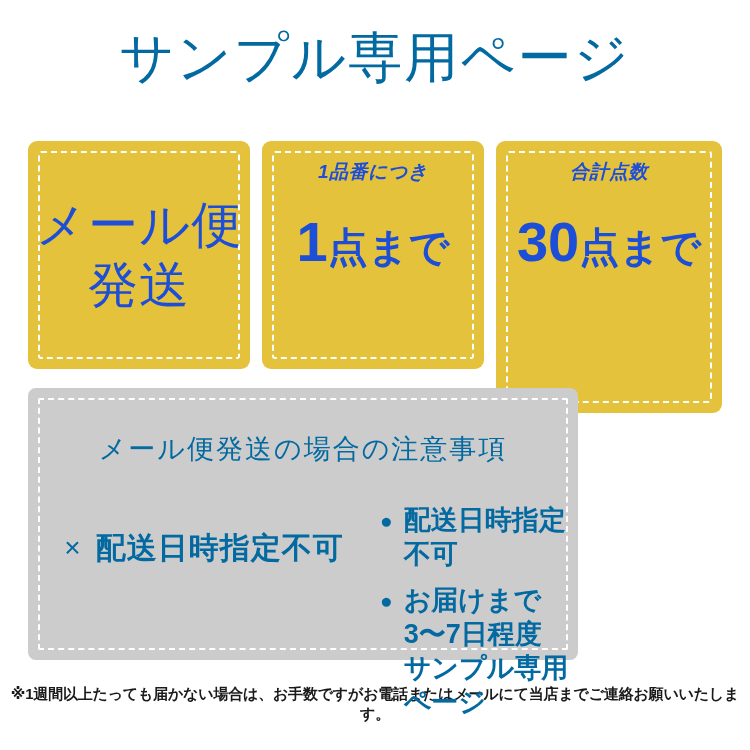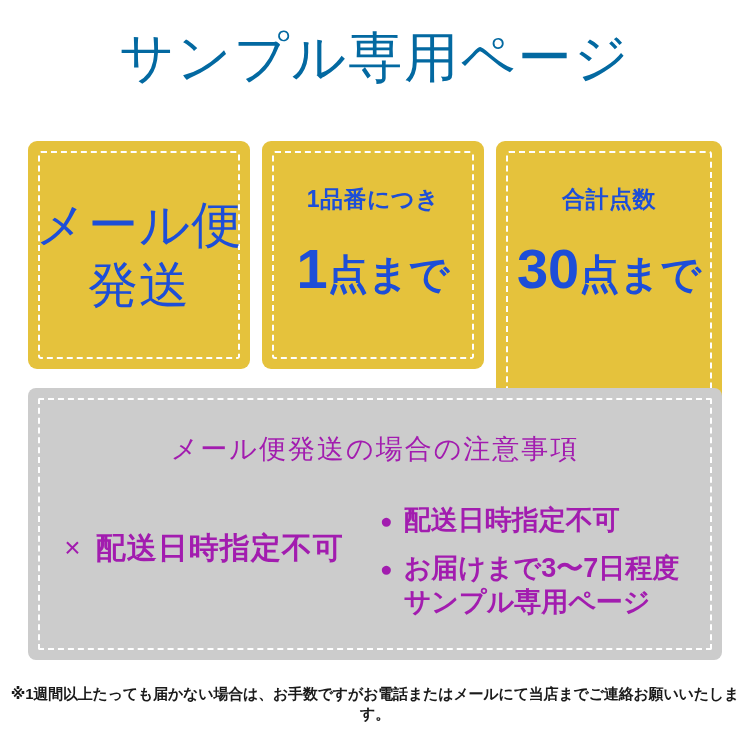--- a/index.html
+++ b/index.html
@@ -72,25 +72,26 @@
     line-height: 60px;
     font-weight: 400;
     text-align: center;
     letter-spacing: 1px;
     font-family: "DejaVu Sans", "Liberation Sans", sans-serif;
   }
 
   .card-head {
     position: relative;
     z-index: 2;
-    margin-top: 45px;
-    font-size: 23px;
+    margin-top: 18px;
+    font-size: 19px;
     line-height: 26px;
     font-weight: bold;
     letter-spacing: 0.5px;
+    font-style: italic;
   }
   .card-main {
     position: relative;
     z-index: 2;
     margin-top: 28px;
     display: flex;
     align-items: baseline;
     justify-content: center;
     font-weight: bold;
     letter-spacing: 0px;
@@ -105,26 +106,26 @@
     font-size: 40px;
     line-height: 58px;
     font-weight: bold;
   }
 
   
   .notice-panel {
     position: absolute;
     left: 28px;
     top: 388px;
-    width: 694px;
+    width: 550px;
     height: 272px;
     background: #cccccc;
     border-radius: 8px;
     box-sizing: border-box;
-    color: #a21caf;
+    color: #0369a1;
   }
   .notice-panel::after {
     content: "";
     position: absolute;
     left: 10px;
     top: 10px;
     right: 10px;
     bottom: 10px;
     border: 2px dashed #ffffff;
     border-radius: 2px;

